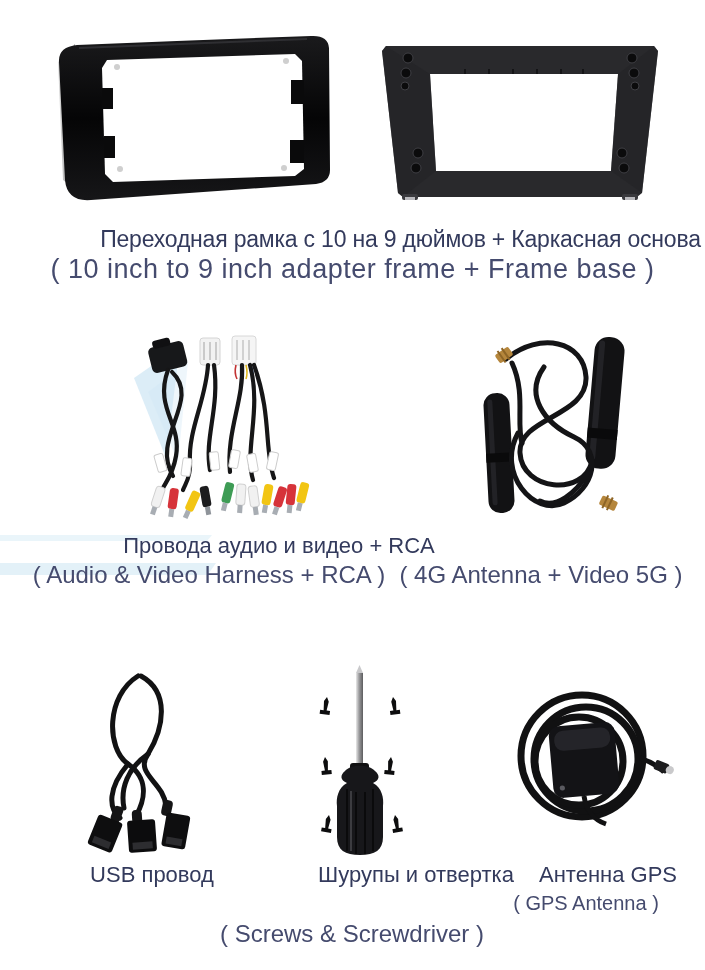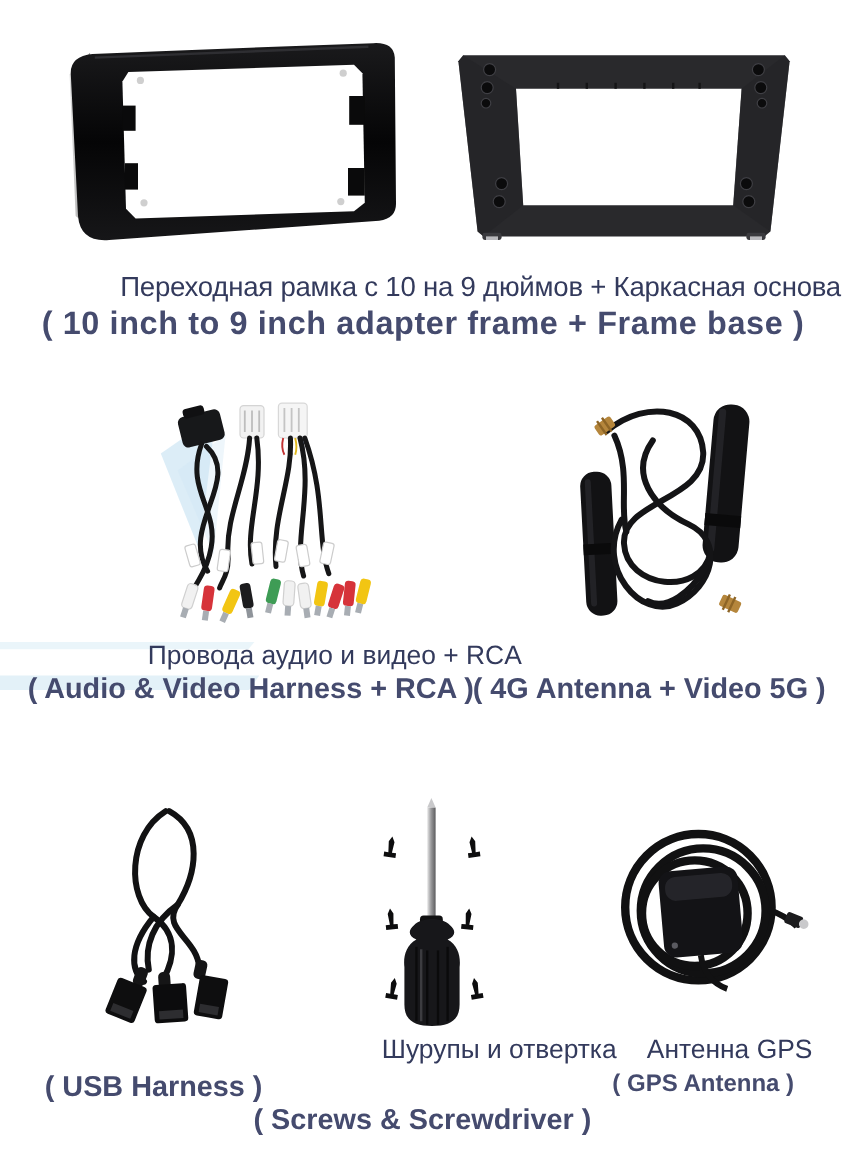--- a/index.html
+++ b/index.html
@@ -9,21 +9,21 @@
     --watermark-blue:#cde6f3;
   }
   html,body{margin:0;padding:0;background:#ffffff;}
   .canvas{
     position:relative;width:705px;height:970px;background:#ffffff;
     overflow:hidden;font-family:"Liberation Sans",sans-serif;
   }
   .title-line{position:absolute;left:0;width:100%;text-align:center;white-space:nowrap;z-index:2;}
   .caption{position:absolute;transform:translateX(-50%);white-space:nowrap;z-index:2;}
   .t-ru{color:var(--title-navy);font-weight:400;padding-left:48px;}
-  .t-en{color:var(--subtitle-navy);font-weight:700;}
+  .t-en{color:var(--subtitle-navy);font-weight:400;}
   .fig{position:absolute;z-index:1;}
   .band{position:absolute;z-index:0;}
   .band.b1{left:0;top:535px;width:212px;height:6px;background:var(--light-blue);opacity:.55;transform:skewX(-40deg);transform-origin:left top;}
   .band.b2{left:0;top:563px;width:216px;height:12px;background:var(--light-blue);opacity:.75;transform:skewX(-35deg);transform-origin:left top;}
   svg{display:block;}
 </style>
 </head>
 <body>
 
 <div class="canvas">
@@ -324,19 +324,19 @@
 
       <g transform="rotate(-5 82 92)">
         <rect x="49" y="56" width="66" height="72" rx="10" fill="#131316"></rect>
         <rect x="54" y="61" width="56" height="20" rx="9" fill="#28282d" opacity=".85"></rect>
         <circle cx="58" cy="118" r="2.6" fill="#5a5a60"></circle>
       </g>
       <path d="M82,128 C84,142 92,152 104,156" stroke="#111112" stroke-width="5" fill="none"></path>
     </svg>
   </div>
 
-  <div class="caption t-en" style="left:128px;top:892px;font-size:24px;">( USB Harness )</div>
+  <div class="caption t-ru" style="left:128px;top:862px;font-size:22px;">USB провод</div>
   <div class="caption t-ru" style="left:352px;top:862px;font-size:22px;margin-left:40px;">Шурупы и отвертка</div>
   <div class="caption t-en" style="left:352px;top:892px;font-size:24px;margin-top:28px;">( Screws &amp; Screwdriver )</div>
   <div class="caption t-ru" style="left:584px;top:862px;font-size:22px;">Антенна GPS</div>
   <div class="caption t-en" style="left:586px;top:892px;font-size:20px;">( GPS Antenna )</div>
 
 </div>
 
 </body></html>

